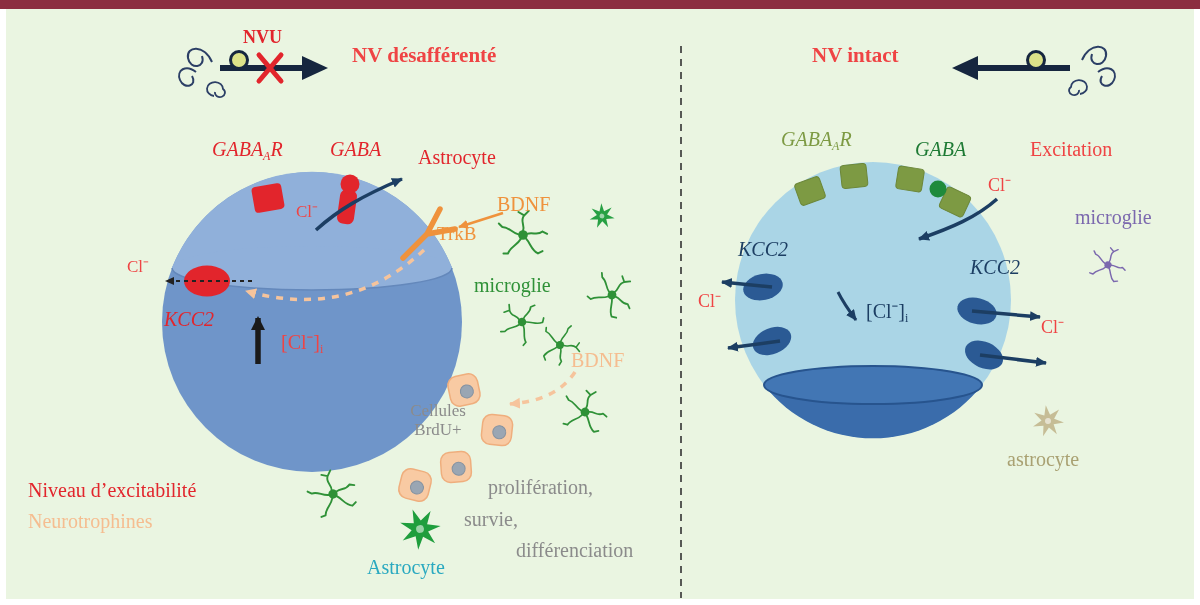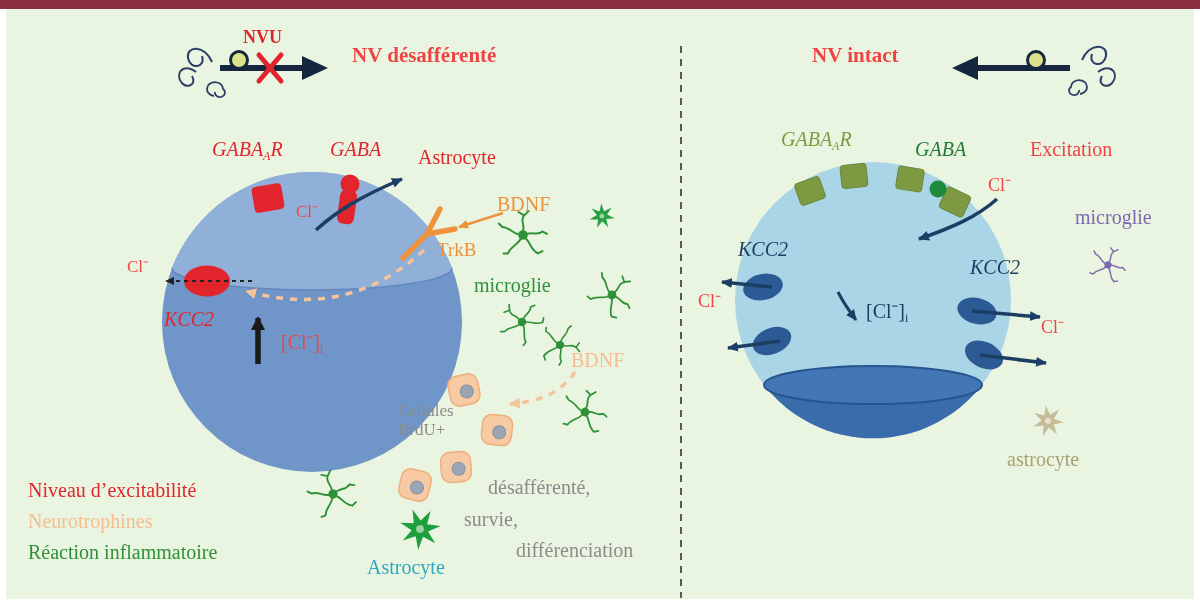--- a/index.html
+++ b/index.html
@@ -21,21 +21,21 @@
   .teal{color:#2aa9c0}
   .purple{color:#7b68ae}
   .tan{color:#a9a172}
   .gray{color:#8b8b8b}
   .dark{color:#ef4444}
   .s17{font-size:17px}
   .s18{font-size:18px}
   .s19{font-size:19px}
   .s21{font-size:21px}
   .sub{font-size:0.6em;vertical-align:-0.3em}
-  .center{}
+  .center{text-align:center}
 </style>
 </head>
 <body>
 
 <div class="stage">
   <div class="panelbg"></div>
   <div class="topbar"></div>
 
   <svg class="layer" width="1200" height="605" viewBox="0 0 1200 605">
     <defs>
@@ -176,44 +176,43 @@
 
   <div class="lbl red b s18" style="left:243px;top:28px">NVU</div>
   <div class="lbl dark b s21" style="left:352px;top:44px">NV désafférenté</div>
 
   <div class="lbl red it" style="left:212px;top:138px"><span>GABA</span><span class="sub">A</span><span>R</span></div>
   <div class="lbl red it" style="left:330px;top:138px">GABA</div>
   <div class="lbl red" style="left:418px;top:146px">Astrocyte</div>
   <div class="lbl dark s17" style="left:296px;top:203px">Cl⁻</div>
 
   <div class="lbl orange" style="left:497px;top:193px">BDNF</div>
-  <div class="lbl orange s19" style="left:437px;top:240px">TrkB</div>
+  <div class="lbl orange s19" style="left:437px;top:224px">TrkB</div>
 
   <div class="lbl dark s17" style="left:127px;top:258px">Cl⁻</div>
   <div class="lbl red it" style="left:164px;top:308px">KCC2</div>
 
   <div class="lbl dark" style="left:281px;top:331px"><span>[Cl⁻]</span><span class="sub">i</span></div>
 
   <div class="lbl green" style="left:474px;top:274px">microglie</div>
   <div class="lbl peach" style="left:571px;top:349px">BDNF</div>
 
   <div class="lbl gray s17 center" style="left:398px;top:402px;width:80px;white-space:normal">
       <span style="display:block">Cellules</span>
       <span style="display:block">BrdU+</span>
     </div>
 
-  <div class="lbl gray" style="left:488px;top:476px">désafférenté,</div>
+  <div class="lbl gray" style="left:488px;top:476px">prolifération,</div>
   <div class="lbl gray" style="left:464px;top:508px">survie,</div>
   <div class="lbl gray" style="left:516px;top:539px">différenciation</div>
 
   <div class="lbl teal" style="left:367px;top:556px">Astrocyte</div>
 
   <div class="lbl peach" style="left:28px;top:510px">Neurotrophines</div>
   <div class="lbl red" style="left:28px;top:479px">Niveau d’excitabilité</div>
-  <div class="lbl green" style="left:28px;top:541px">Réaction inflammatoire</div>
 
   <div class="lbl dark b s21" style="left:812px;top:44px">NV intact</div>
 
   <div class="lbl olive it" style="left:781px;top:128px"><span>GABA</span><span class="sub">A</span><span>R</span></div>
   <div class="lbl dgreen it" style="left:915px;top:138px">GABA</div>
   <div class="lbl dark" style="left:1030px;top:138px">Excitation</div>
   <div class="lbl dark s18" style="left:988px;top:176px">Cl⁻</div>
 
   <div class="lbl purple" style="left:1075px;top:206px">microglie</div>
 

